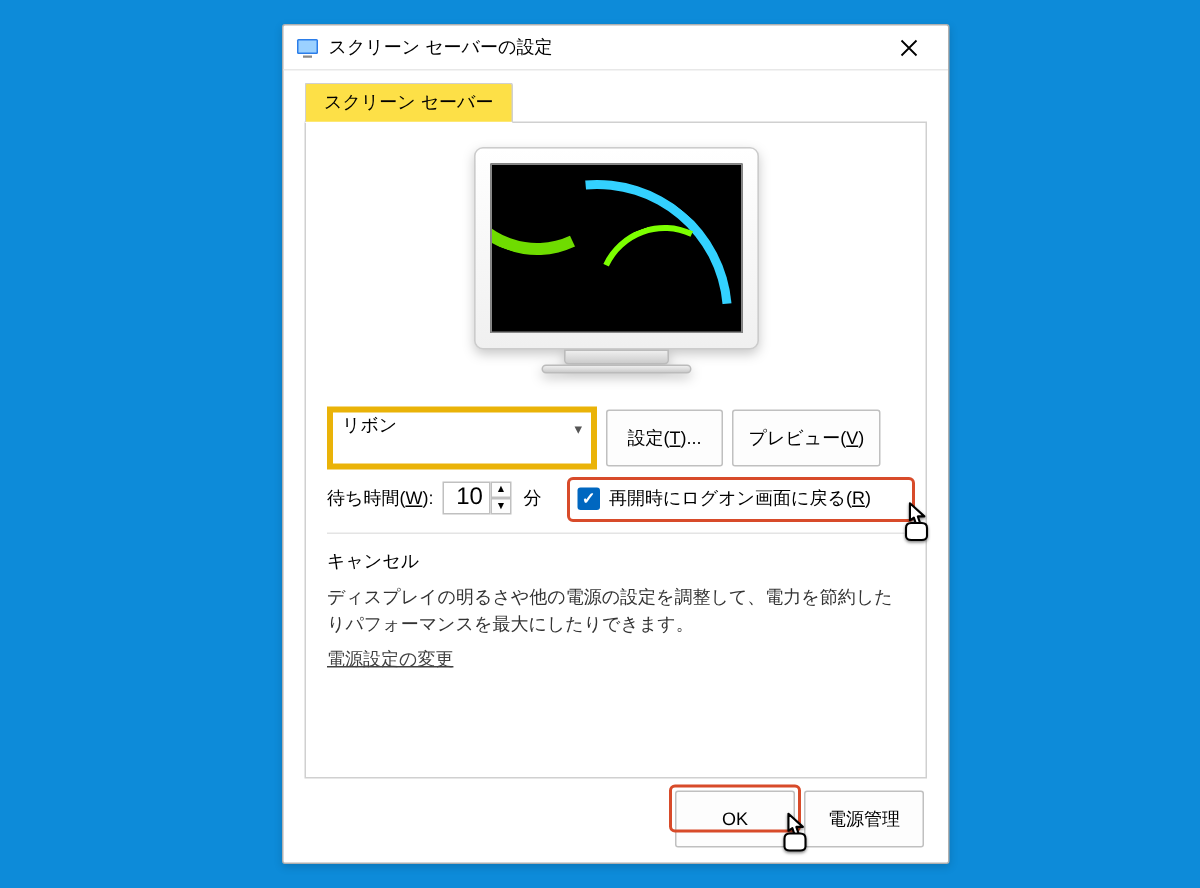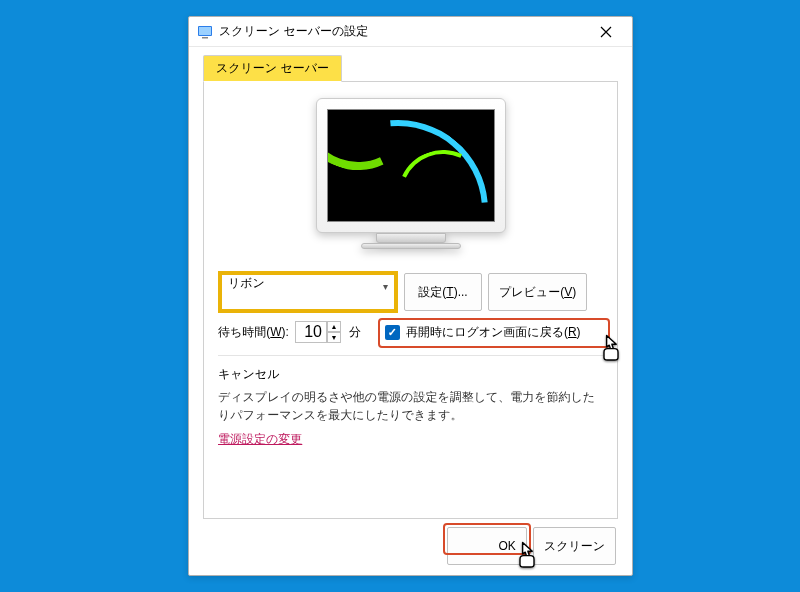--- a/index.html
+++ b/index.html
@@ -147,28 +147,28 @@
     display:flex; align-items:center; justify-content:center;
     color:#fff; font-size:11px; font-weight:bold;
   }
   .callout {
     position:absolute;
     border: 2px solid #d84b2a;
     border-radius: 4px;
     pointer-events: none;
   }
   .callout-chk { left: -7px; top: -6px; width: 232px; height: 30px; }
-  .link { color:#be185d; text-decoration: underline; cursor:pointer;font-family:Liberation Serif, serif; }
+  .link { color:#404040; text-decoration: underline; cursor:pointer;font-family:Liberation Serif, serif; }
   .divider { border-top:1px solid #e4e4e4; margin: 12px 0 10px 0; }
-  .power-desc { color:#333; line-height:1.5; margin-bottom:6px;font-family:Liberation Mono, monospace;}
+  .power-desc { color:#333; line-height:1.5; margin-bottom:6px;}
   .footer {
     position:absolute; bottom:10px; right:16px;
     display:flex; gap:6px;
   }
-  .footer .btn { min-width: 80px; justify-content: flex-end; }
+  .footer .btn { min-width: 80px; }
   .callout-ok {
     position:absolute;
     border: 2px solid #d84b2a;
     border-radius:4px;
     pointer-events:none;
     left: -4px; top: -4px;
     width: 88px; height: 32px;
   }
   .footer-ok-wrap { position: relative; }
   .underline { text-decoration: underline; }
@@ -284,17 +284,17 @@
         <span>OK</span>
       </div>
       <div class="cursor" style="left:66px; top:12px;">
         <svg viewBox="0 0 32 36">
             <path d="M11 4v13l3-2 2 6 3-1-2-6h5z" fill="#fff" stroke="#000" stroke-width="1.6" stroke-linejoin="round"></path>
             <path d="M8 23c0-3 2-4 4-4h8c2 0 4 1 4 4v6c0 2-2 3-4 3h-8c-2 0-4-1-4-3z" fill="#fff" stroke="#000" stroke-width="1.6"></path>
           </svg>
       </div>
     </div>
     <div class="btn">
-      <span>スクリーン</span>
+      <span>電源管理</span>
     </div>
   </div>
 
 </div>
 
 </body></html>

